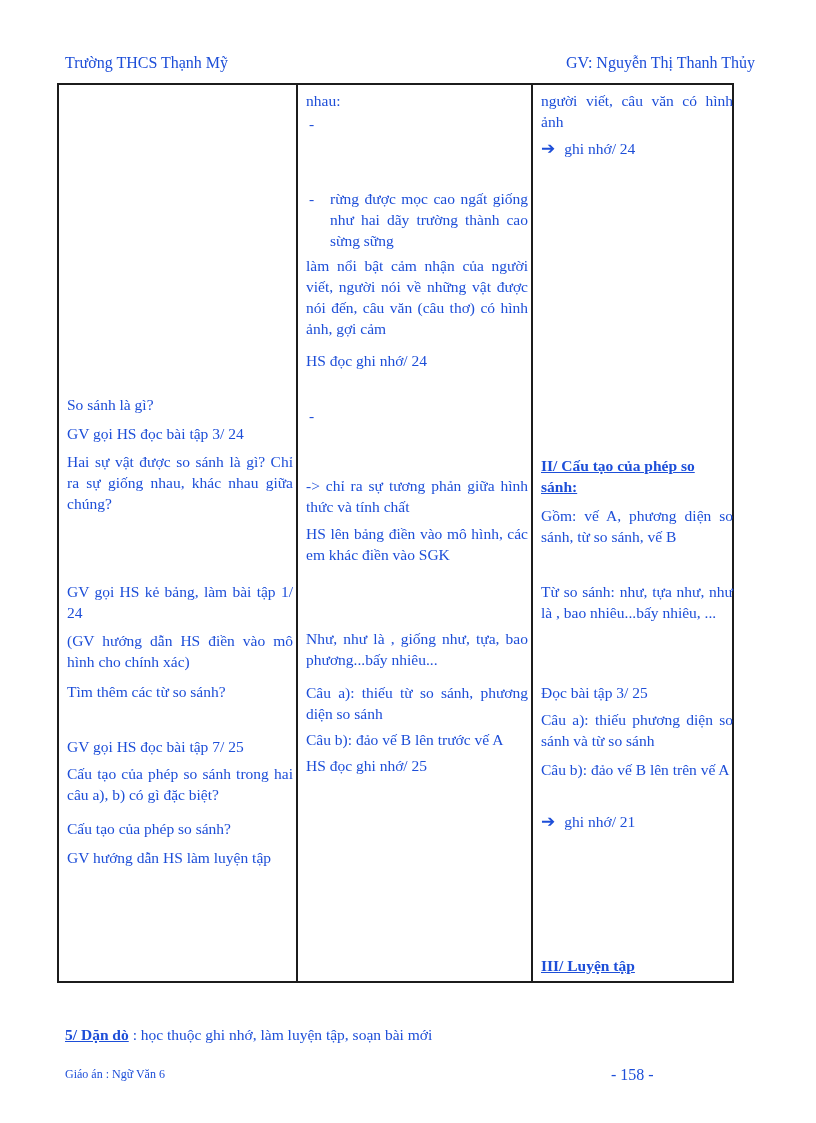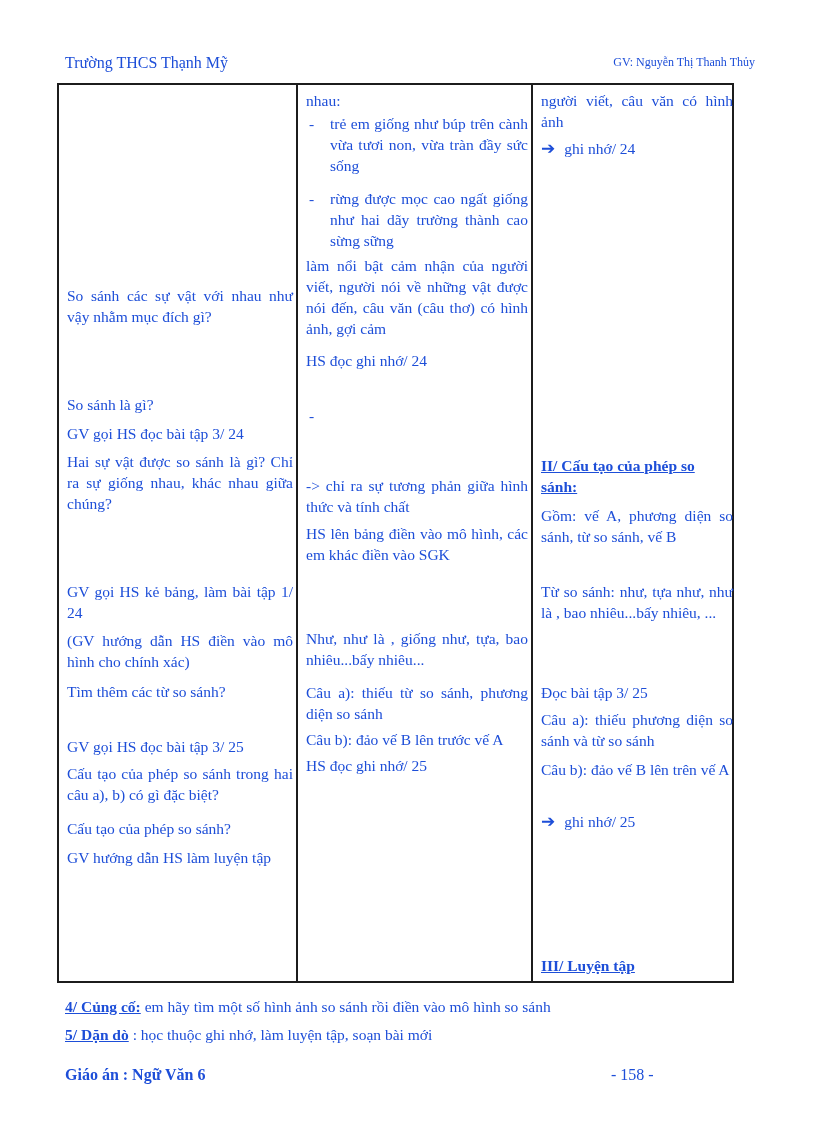--- a/index.html
+++ b/index.html
@@ -2,21 +2,21 @@
 <html><head>
 <meta charset="utf-8">
 <style>
   * { margin:0; padding:0; box-sizing:border-box; }
   html,body { background:#ffffff; }
   body { font-family:"Liberation Serif","DejaVu Serif",serif; }
   .page { position:relative; width:816px; height:1123px; background:#ffffff; margin:8px auto;
           color:#1d4ed8; font-size:15.5px; line-height:21px; overflow:hidden; }
 
   .header-left  { position:absolute; top:44px; left:65px;  font-size:16px; }
-  .header-right { position:absolute; top:44px; right:61px; font-size:12px; }
+  .header-right { position:absolute; top:44px; right:61px; font-size:16px; }
 
   .lesson-table { position:absolute; left:57px; top:75px; width:677px; height:900px;
                   border:2px solid #1c1c1c; }
   .vline { position:absolute; top:0; bottom:0; width:2px; background:#1c1c1c; }
   .v1 { left:237px; }
   .v2 { left:472px; }
 
   .blk { position:absolute; text-align:justify; }
   .c1 { left:8px;   width:226px; }  
   .col2 .blk { left:247px; width:222px; }
@@ -27,70 +27,68 @@
   .btxt  { flex:1 1 auto; text-align:justify; }
 
   .arrow-item { display:flex; gap:9px; text-align:left; align-items:baseline; }
   .arrow { font-size:17px; line-height:21px; }
 
   .heading { font-weight:bold; text-decoration:underline; text-align:left; }
 
   .closing-line { position:absolute; left:65px; width:700px; font-size:15.5px; }
   .lbl { font-weight:bold; text-decoration:underline; }
 
-  .footer-left  { position:absolute; left:65px;  top:1056px; font-size:16px;font-weight:bold; }
+  .footer-left  { position:absolute; left:65px;  top:1056px; font-size:12px; }
   .footer-right { position:absolute; left:611px; top:1056px; font-size:16px; }
 </style>
 </head>
 <body>
 
 <div class="page">
 
   <div class="header-left">Trường THCS Thạnh  Mỹ</div>
   <div class="header-right">GV:  Nguyễn  Thị  Thanh  Thủy</div>
 
   <div class="lesson-table">
     <div class="vline v1"></div>
     <div class="vline v2"></div>
 
-    <div class="blk c1" style="top:200px">So sánh các sự vật  với nhau như vậy nhằm mục đích gì?</div>
     <div class="blk c1" style="top:309px">So sánh là gì?</div>
     <div class="blk c1" style="top:338px">GV gọi HS đọc bài tập 3/ 24</div>
     <div class="blk c1" style="top:366px">Hai sự vật được so sánh là gì? Chỉ ra sự giống nhau, khác nhau giữa chúng?</div>
     <div class="blk c1" style="top:496px">GV gọi HS kẻ bảng, làm bài tập 1/ 24</div>
     <div class="blk c1" style="top:596px">Tìm thêm các từ so sánh?</div>
     <div class="blk c1" style="top:545px">(GV hướng dẫn HS điền vào mô hình cho chính xác)</div>
-    <div class="blk c1" style="top:651px">GV gọi HS đọc bài tập 3/ 25</div>
+    <div class="blk c1" style="top:651px">GV gọi HS đọc bài tập 7/ 25</div>
     <div class="blk c1" style="top:678px">Cấu tạo của phép so sánh trong hai câu a), b) có gì đặc biệt?</div>
     <div class="blk c1" style="top:733px">Cấu tạo của phép so sánh?</div>
     <div class="blk c1" style="top:762px">GV hướng dẫn HS làm luyện tập</div>
 
     <div class="col2">
       <div class="blk" style="top:5px">nhau:</div>
 
       <div class="blk bullet" style="top:28px">
         <span class="dash">-</span>
-        <span class="btxt">trẻ em giống như búp trên cành vừa tươi non, vừa tràn đầy sức sống</span>
       </div>
 
       <div class="blk bullet" style="top:103px">
         <span class="dash">-</span>
         <span class="btxt">rừng được mọc cao ngất giống như hai dãy trường thành cao sừng sững</span>
       </div>
 
       <div class="blk" style="top:170px">làm nổi bật cảm nhận của người viết, người nói về những vật được nói đến, câu văn (câu thơ) có hình ảnh, gợi cảm</div>
       <div class="blk" style="top:265px">HS đọc ghi nhớ/ 24</div>
 
       <div class="blk bullet" style="top:320px">
         <span class="dash">-</span>
       </div>
 
       <div class="blk" style="top:390px">-&gt; chỉ ra sự tương phản giữa hình thức và tính chất</div>
       <div class="blk" style="top:438px">HS lên bảng điền vào mô hình, các em khác điền vào SGK</div>
-      <div class="blk" style="top:543px">Như, như là , giống như, tựa, bao nhiêu...bấy nhiêu...</div>
+      <div class="blk" style="top:543px">Như, như là , giống như, tựa, bao phương...bấy nhiêu...</div>
       <div class="blk" style="top:597px">Câu a): thiếu từ so sánh, phương diện so sánh</div>
       <div class="blk" style="top:644px">Câu b): đảo vế B lên trước vế A</div>
       <div class="blk" style="top:670px">HS đọc ghi nhớ/ 25</div>
     </div>
 
     <div class="col3">
       <div class="blk" style="top:5px">người viết, câu văn có hình ảnh</div>
 
       <div class="blk arrow-item" style="top:53px">
         <span class="arrow">➔</span>
@@ -99,31 +97,27 @@
 
       <div class="blk heading" style="top:370px">II/ Cấu tạo của phép so sánh:</div>
       <div class="blk" style="top:420px">Gồm: vế A, phương diện so sánh, từ so sánh, vế B</div>
       <div class="blk" style="top:496px">Từ so sánh: như, tựa như, như là , bao nhiêu...bấy nhiêu, ...</div>
       <div class="blk" style="top:597px">Đọc bài tập 3/ 25</div>
       <div class="blk" style="top:624px">Câu a): thiếu phương diện so sánh và từ so sánh</div>
       <div class="blk" style="top:674px">Câu b): đảo vế B lên trên vế A</div>
 
       <div class="blk arrow-item" style="top:726px">
         <span class="arrow">➔</span>
-        <span>ghi nhớ/ 25</span>
+        <span>ghi nhớ/ 21</span>
       </div>
 
       <div class="blk heading" style="top:870px">III/ Luyện tập</div>
     </div>
   </div>
 
-  <div class="closing-line" style="top:988px">
-    <span class="lbl">4/ Củng cố:</span>
-    <span>em hãy tìm một số hình ảnh so sánh rồi điền vào mô hình so sánh</span>
-  </div>
   <div class="closing-line" style="top:1016px">
     <span class="lbl">5/ Dặn dò</span>
     <span>: học thuộc ghi nhớ, làm luyện tập, soạn bài mới</span>
   </div>
 
   <div class="footer-left">Giáo án : Ngữ Văn 6</div>
   <div class="footer-right">- 158 -</div>
 
 </div>
 

